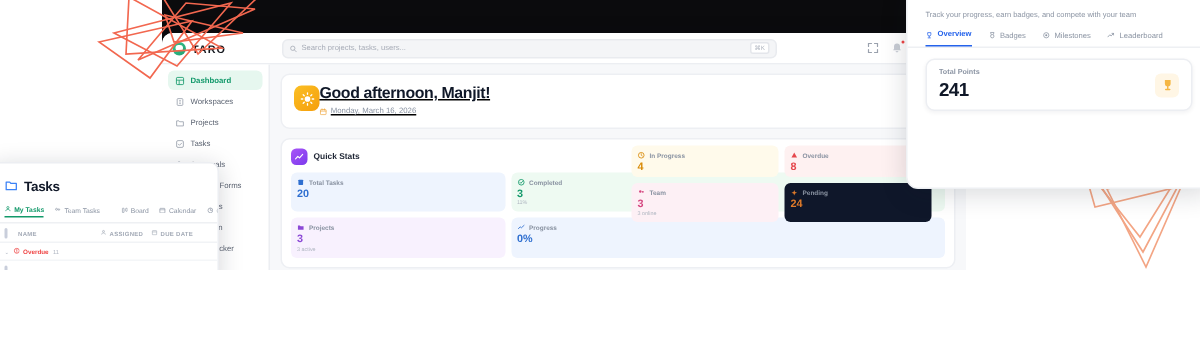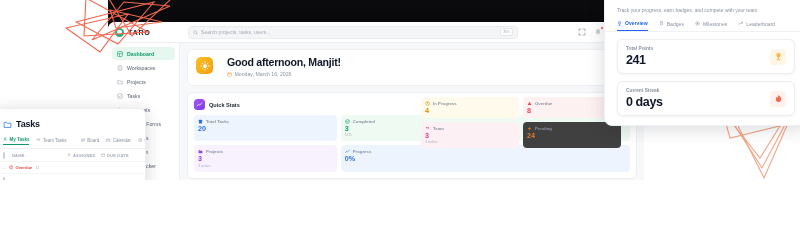--- a/index.html
+++ b/index.html
@@ -81,21 +81,21 @@
   .nav-item.active { background: #e6f7ef; }
   .nav-item.active .nav-label { color: #12996a; font-weight: 600; }
   .nav-label { font-size: 5.2px; color: #5c6472; white-space: nowrap; }
   .nav-ic { width: 7px; height: 7px; flex: none; display: flex; align-items: center; justify-content: center; }
 
   
   .content { position: absolute; left: 72px; top: 21px; right: 0; bottom: 0; padding: 6px 7px 0 7px; overflow: hidden; }
 
   .card { background: #fff; border: 1px solid #edeff3; border-radius: 6px; }
 
-  .greet { padding: 7px 8px 8px 8px; display: flex; align-items: flex-start; gap: 14px; margin-bottom: 6px; }
+  .greet { padding: 7px 8px 8px 8px; display: flex; align-items: flex-start; gap: 0; margin-bottom: 6px; text-decoration: underline; }
   .greet-ic {
     width: 17px; height: 17px; border-radius: 5px; flex: none;
     background: linear-gradient(140deg,#fbbf24,#f59e0b);
     display: flex; align-items: center; justify-content: center; font-size: 9px; color: #fff;
   }
   .greet-title { font-size: 10.6px; font-weight: 700; color: #101828; letter-spacing: -.25px; line-height: 1.1; }
   .greet-sub { margin-top: 2.5px; font-size: 5.2px; color: #8b94a3; display: flex; align-items: center; gap: 2.5px; }
 
   .panel { margin-bottom: 6px; padding: 6px; }
   .panel-head { display: flex; align-items: center; gap: 4px; margin-bottom: 5px; }
@@ -397,21 +397,21 @@
             <svg width="5" height="5" viewBox="0 0 16 16">
               <circle cx="6" cy="5.4" r="2.6" fill="#d4457e"></circle>
               <circle cx="11.4" cy="6" r="2" fill="#d4457e"></circle>
             </svg>
           </span>
         <span class="stat-label">Team</span>
         </div>
       <div class="stat-val" style="color:#d4457e">3</div>
       <div class="stat-note">3 online</div>
     </div>
-    <div class="stat" style="background:#404040">
+    <div class="stat" style="background:#0f172a">
       <div class="stat-top">
           <span class="stat-ic">
             <svg width="5" height="5" viewBox="0 0 16 16">
               <path d="M8 2l1.6 4.4L14 8l-4.4 1.6L8 14l-1.6-4.4L2 8l4.4-1.6z" fill="#e07b2a"></path>
             </svg>
           </span>
         <span class="stat-label">Pending</span>
         </div>
       <div class="stat-val" style="color:#e07b2a">24</div>
     </div>
@@ -566,27 +566,16 @@
           <div class="gc-label">Total Points</div>
           <div class="gc-val">241</div>
         </div>
         <span class="gc-ic">
           <svg width="9" height="9" viewBox="0 0 16 16">
               <path d="M4.6 2.4h6.8v4a3.4 3.4 0 0 1-6.8 0z" fill="#f5b642"></path>
               <path d="M8 9.8v2.6M5.6 13.6h4.8" stroke="#f5b642" stroke-width="1.7" stroke-linecap="round"></path>
             </svg>
         </span>
       </div>
-      <div class="gcard">
-        <div>
-          <div class="gc-label">Current Streak</div>
-          <div class="gc-val">0 days</div>
-        </div>
-        <span class="gc-ic fire">
-          <svg width="9" height="9" viewBox="0 0 16 16">
-              <path d="M8 1.6c2.4 2.6 4.6 4.2 4.6 7A4.6 4.6 0 0 1 8 14.4 4.6 4.6 0 0 1 3.4 8.6c0-1.6.9-2.8 1.8-3.8.4 1.2 1.2 1.8 1.8 1.8C7 5 7.2 3.2 8 1.6z" fill="#f2674f"></path>
-            </svg>
-        </span>
-      </div>
     </div>
   </div>
 
 </div>
 
 </body></html>

